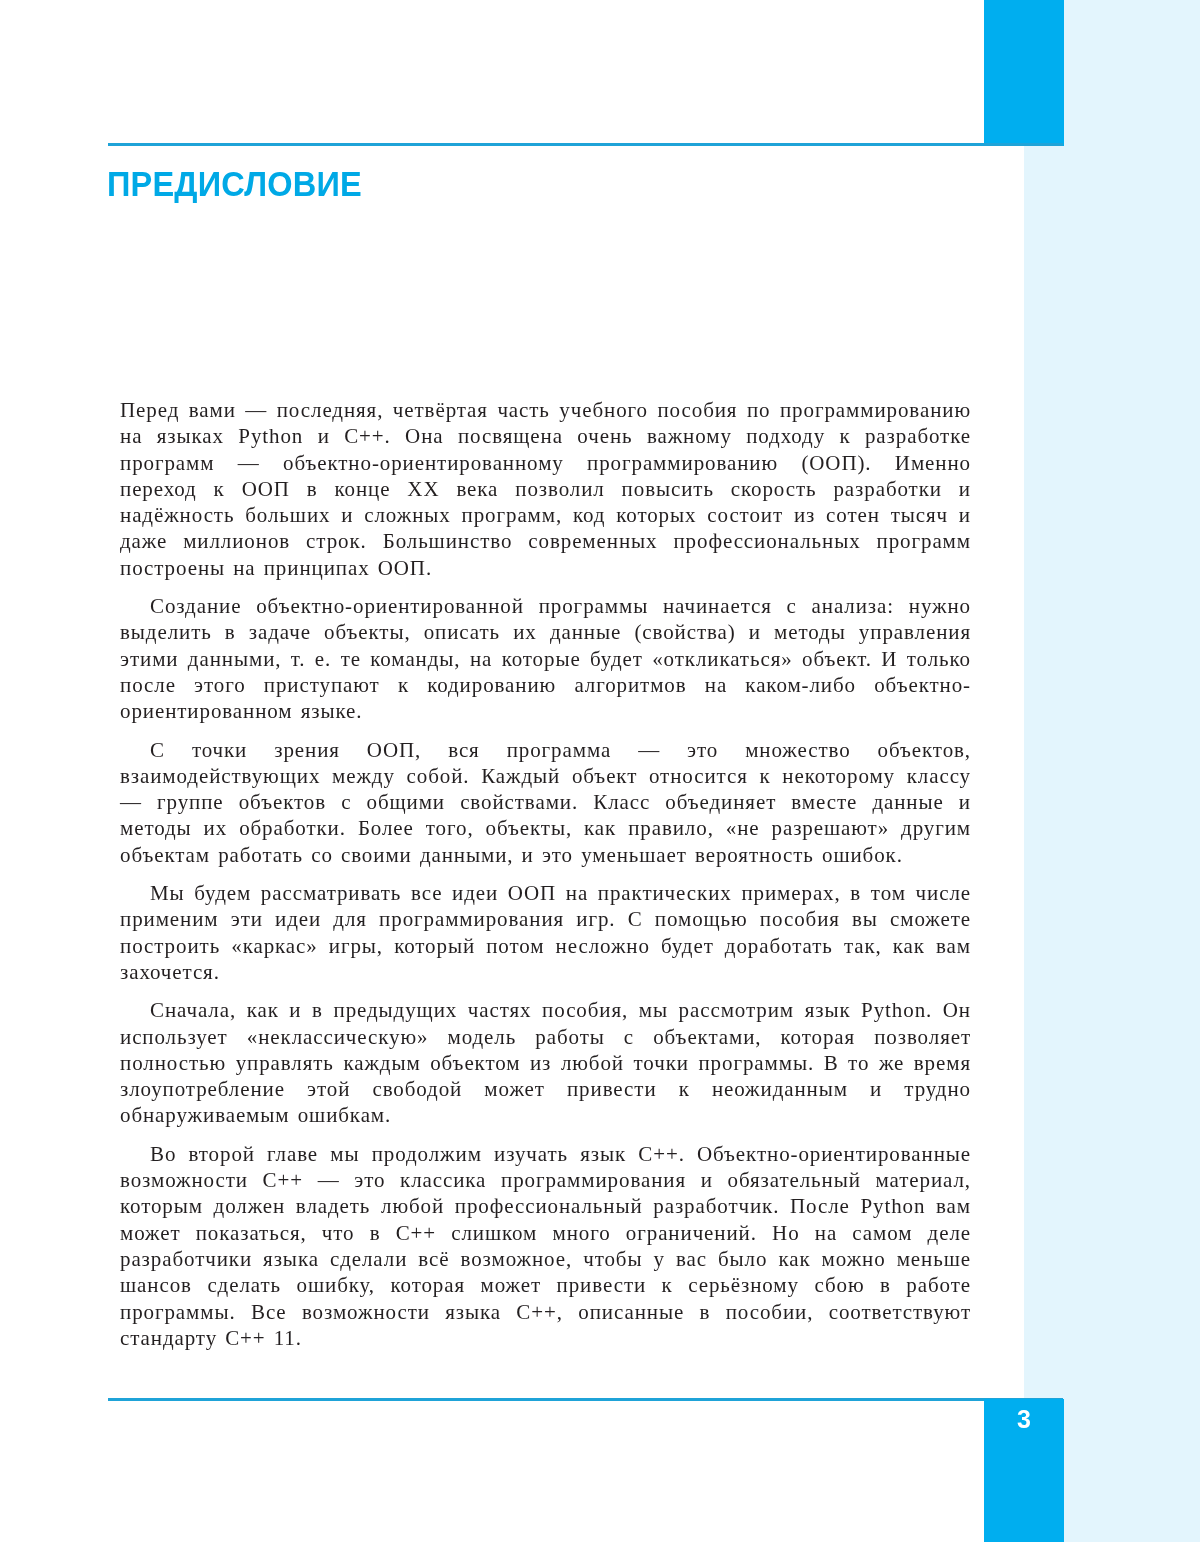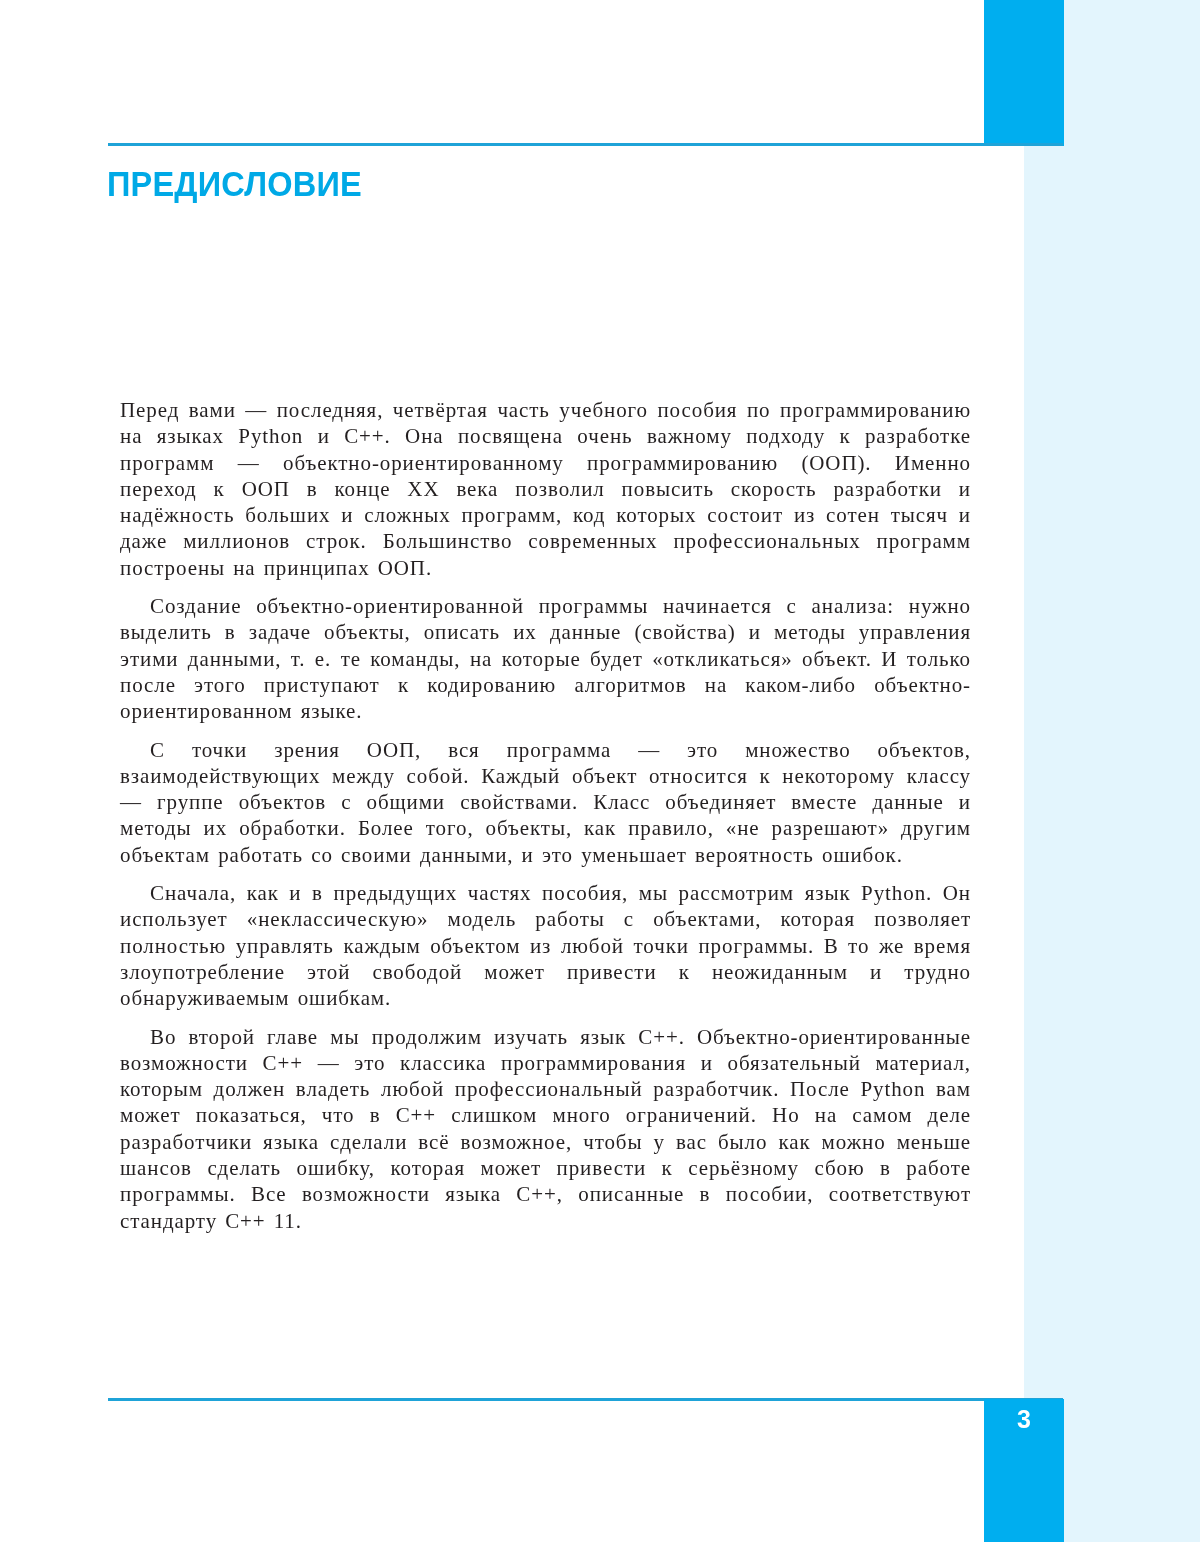--- a/index.html
+++ b/index.html
@@ -85,19 +85,20 @@
 
 <div class="tab-top"></div>
 <div class="rule-top"></div>
 
 <h1 class="heading">ПРЕДИСЛОВИЕ</h1>
 
 <div class="body-text">
   <p class="first">Перед вами — последняя, четвёртая часть учебного пособия по про­граммированию на языках Python и C++. Она посвящена очень важ­ному подходу к разработке программ — объектно-ориентированному программированию (ООП). Именно переход к ООП в конце XX века позволил повысить скорость разработки и надёжность больших и слож­ных программ, код которых состоит из сотен тысяч и даже миллионов строк. Большинство современных профессиональных программ построе­ны на принципах ООП.</p>
   <p>Создание объектно-ориентированной программы начинается с анали­за: нужно выделить в задаче объекты, описать их данные (свойства) и методы управления этими данными, т. е. те команды, на которые будет «откликаться» объект. И только после этого приступают к коди­рованию алгоритмов на каком-либо объектно-ориентированном языке.</p>
   <p>С точки зрения ООП, вся программа — это множество объектов, взаимодействующих между собой. Каждый объект относится к некото­рому классу — группе объектов с общими свойствами. Класс объеди­няет вместе данные и методы их обработки. Более того, объекты, как правило, «не разрешают» другим объектам работать со своими данны­ми, и это уменьшает вероятность ошибок.</p>
+  <p>Мы будем рассматривать все идеи ООП на практических примерах, в том числе применим эти идеи для программирования игр. С помо­щью пособия вы сможете построить «каркас» игры, который потом несложно будет доработать так, как вам захочется.</p>
   <p>Сначала, как и в предыдущих частях пособия, мы рассмотрим язык Python. Он использует «неклассическую» модель работы с объектами, которая позволяет полностью управлять каждым объектом из любой точки программы. В то же время злоупотребление этой свободой мо­жет привести к неожиданным и трудно обнаруживаемым ошибкам.</p>
   <p>Во второй главе мы продолжим изучать язык C++. Объектно-ори­ентированные возможности C++ — это классика программирования и обязательный материал, которым должен владеть любой профессио­нальный разработчик. После Python вам может показаться, что в C++ слишком много ограничений. Но на самом деле разработчики языка сделали всё возможное, чтобы у вас было как можно меньше шансов сделать ошибку, которая может привести к серьёзному сбою в работе программы. Все возможности языка C++, описанные в пособии, соот­ветствуют стандарту C++ 11.</p>
 </div>
 
 <div class="rule-bottom"></div>
 <div class="tab-bottom"></div>
 <div class="page-number">3</div>
 
 </body></html>

